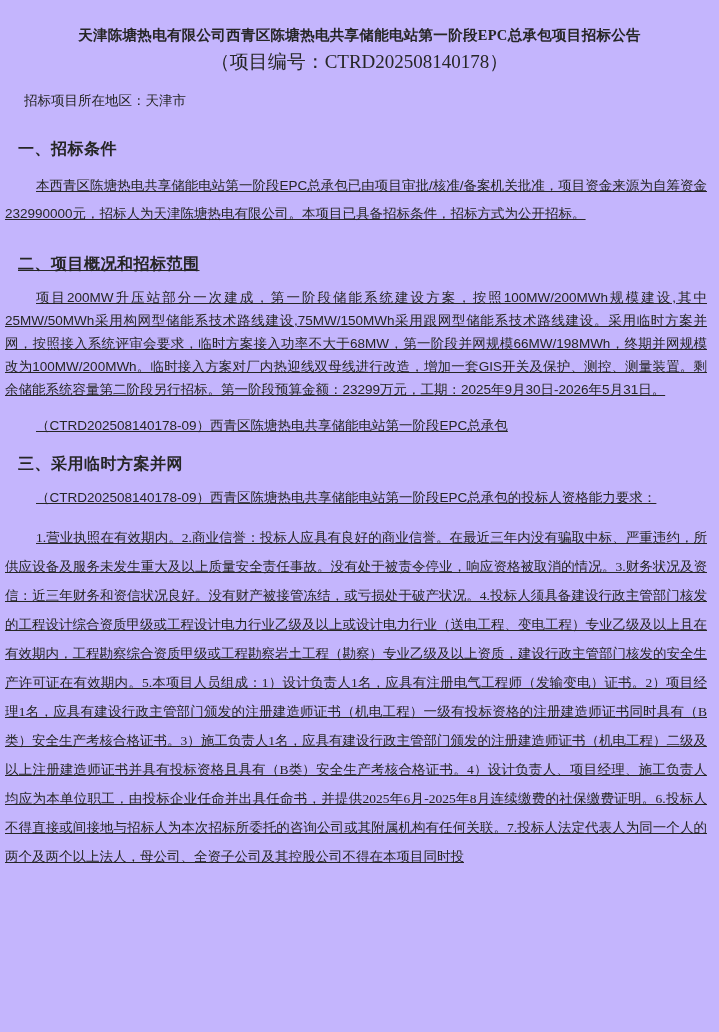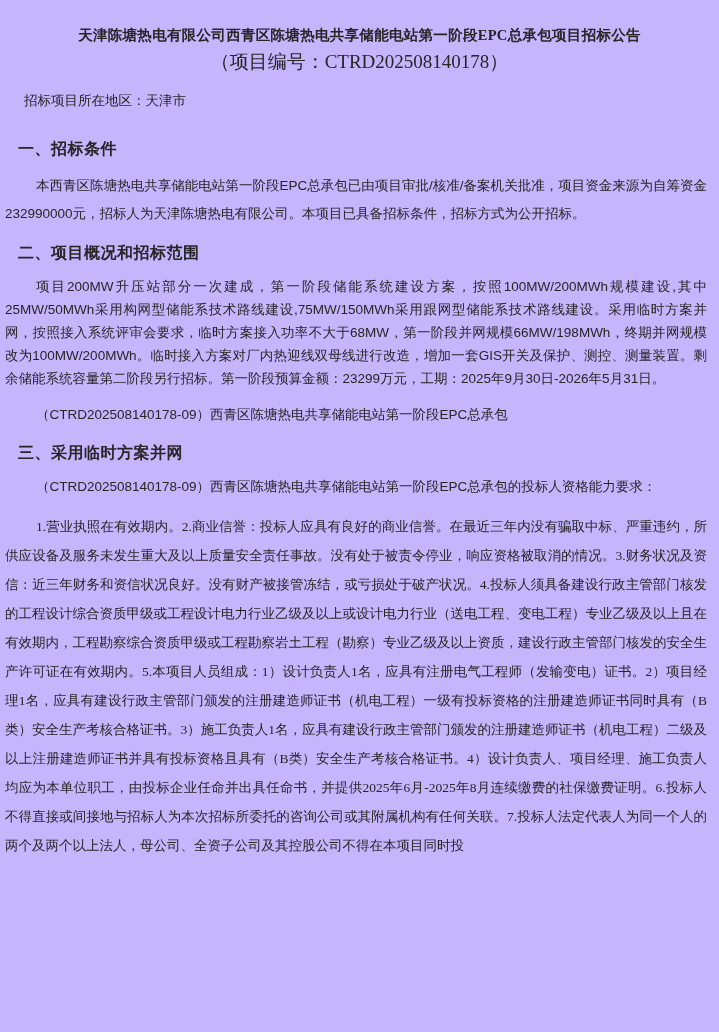--- a/index.html
+++ b/index.html
@@ -34,28 +34,29 @@
     line-height: 22px;
   }
   .section-heading {
     margin: 0 12px 0 18px;
     font-size: 16px;
     font-weight: bold;
     line-height: 21px;
     letter-spacing: 0.5px;
   }
   .h1 { margin-top: 26px; }
-  .h2 { margin-top: 14px; }
+  .h2 { margin-top: 25px; text-decoration: underline; }
   .h3 { margin-top: 16px; }
   .para {
     margin: 0 12px 0 5px;
     font-size: 13.5px;
     line-height: 23px;
     text-align: justify;
     text-indent: 31px;
+    text-decoration: underline;
   }
   .lh28 { line-height: 28px; }
   .lh29 { line-height: 29px; }
   .mt13 { margin-top: 13px; }
   .mt14 { margin-top: 14px; }
   .mt12 { margin-top: 12px; }
   .mt8  { margin-top: 8px; }
   .mt19 { margin-top: 19px; }
   
   .latin-sans { font-family: "Liberation Sans", "DejaVu Sans", serif; }

